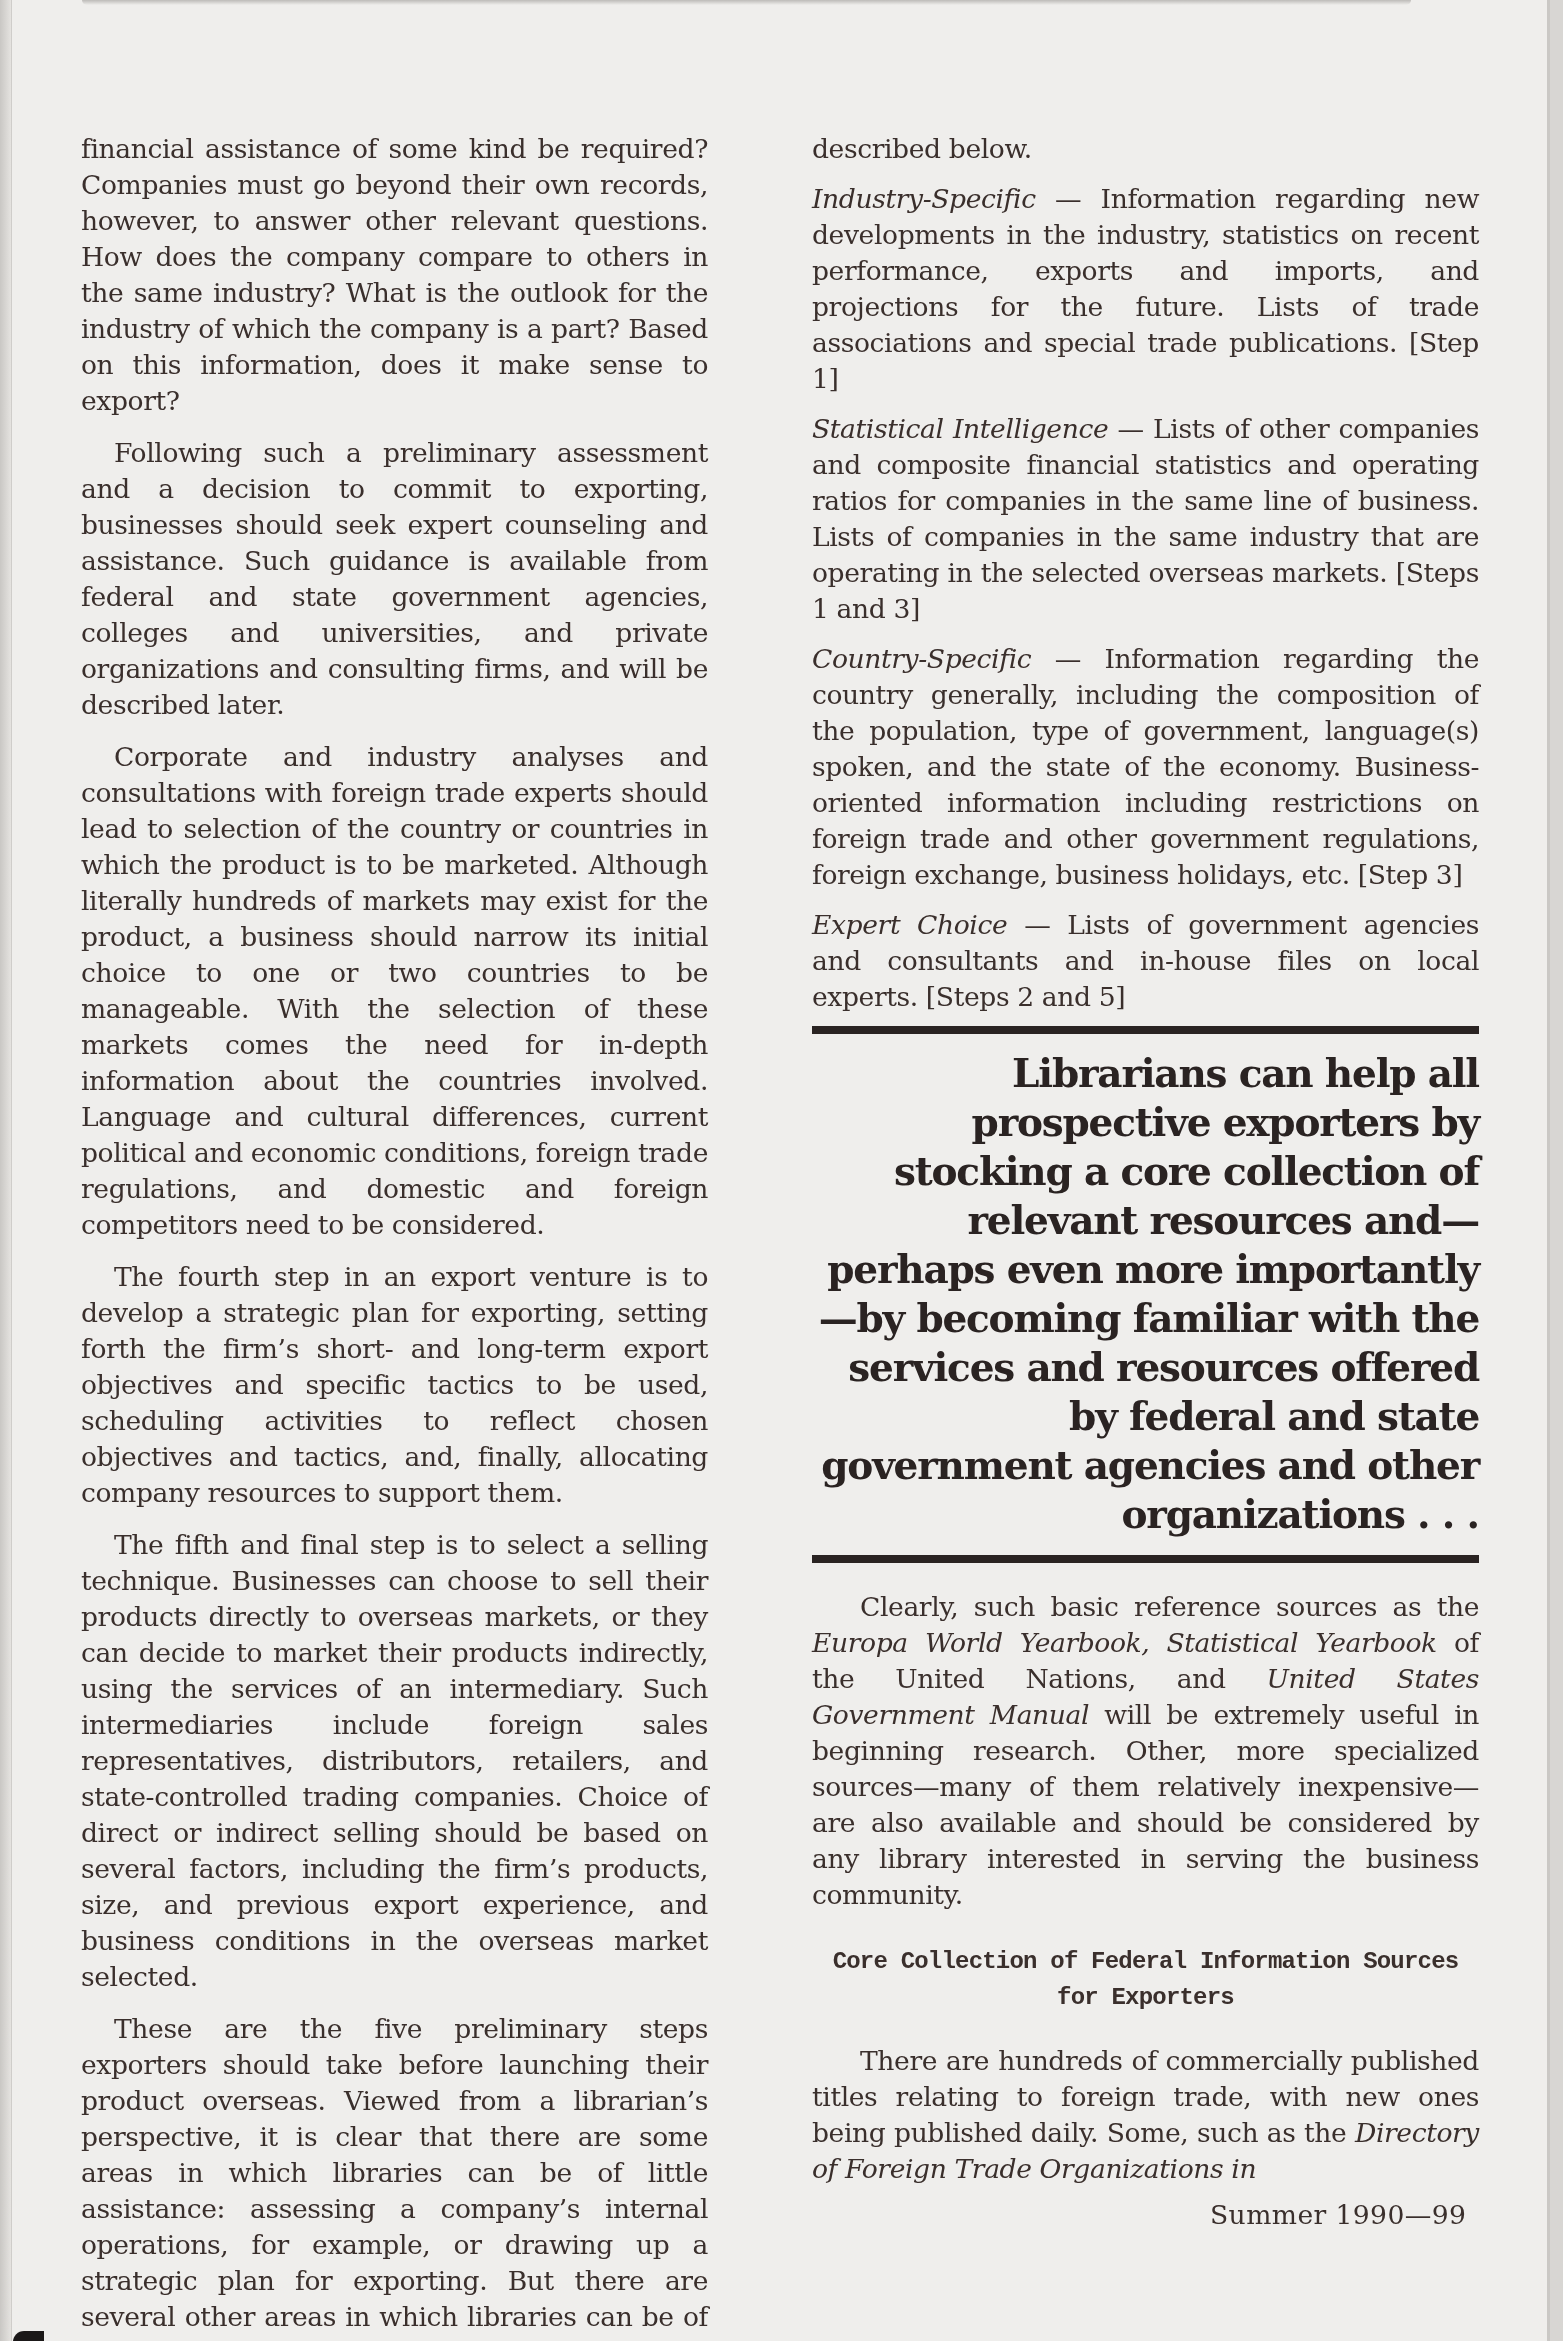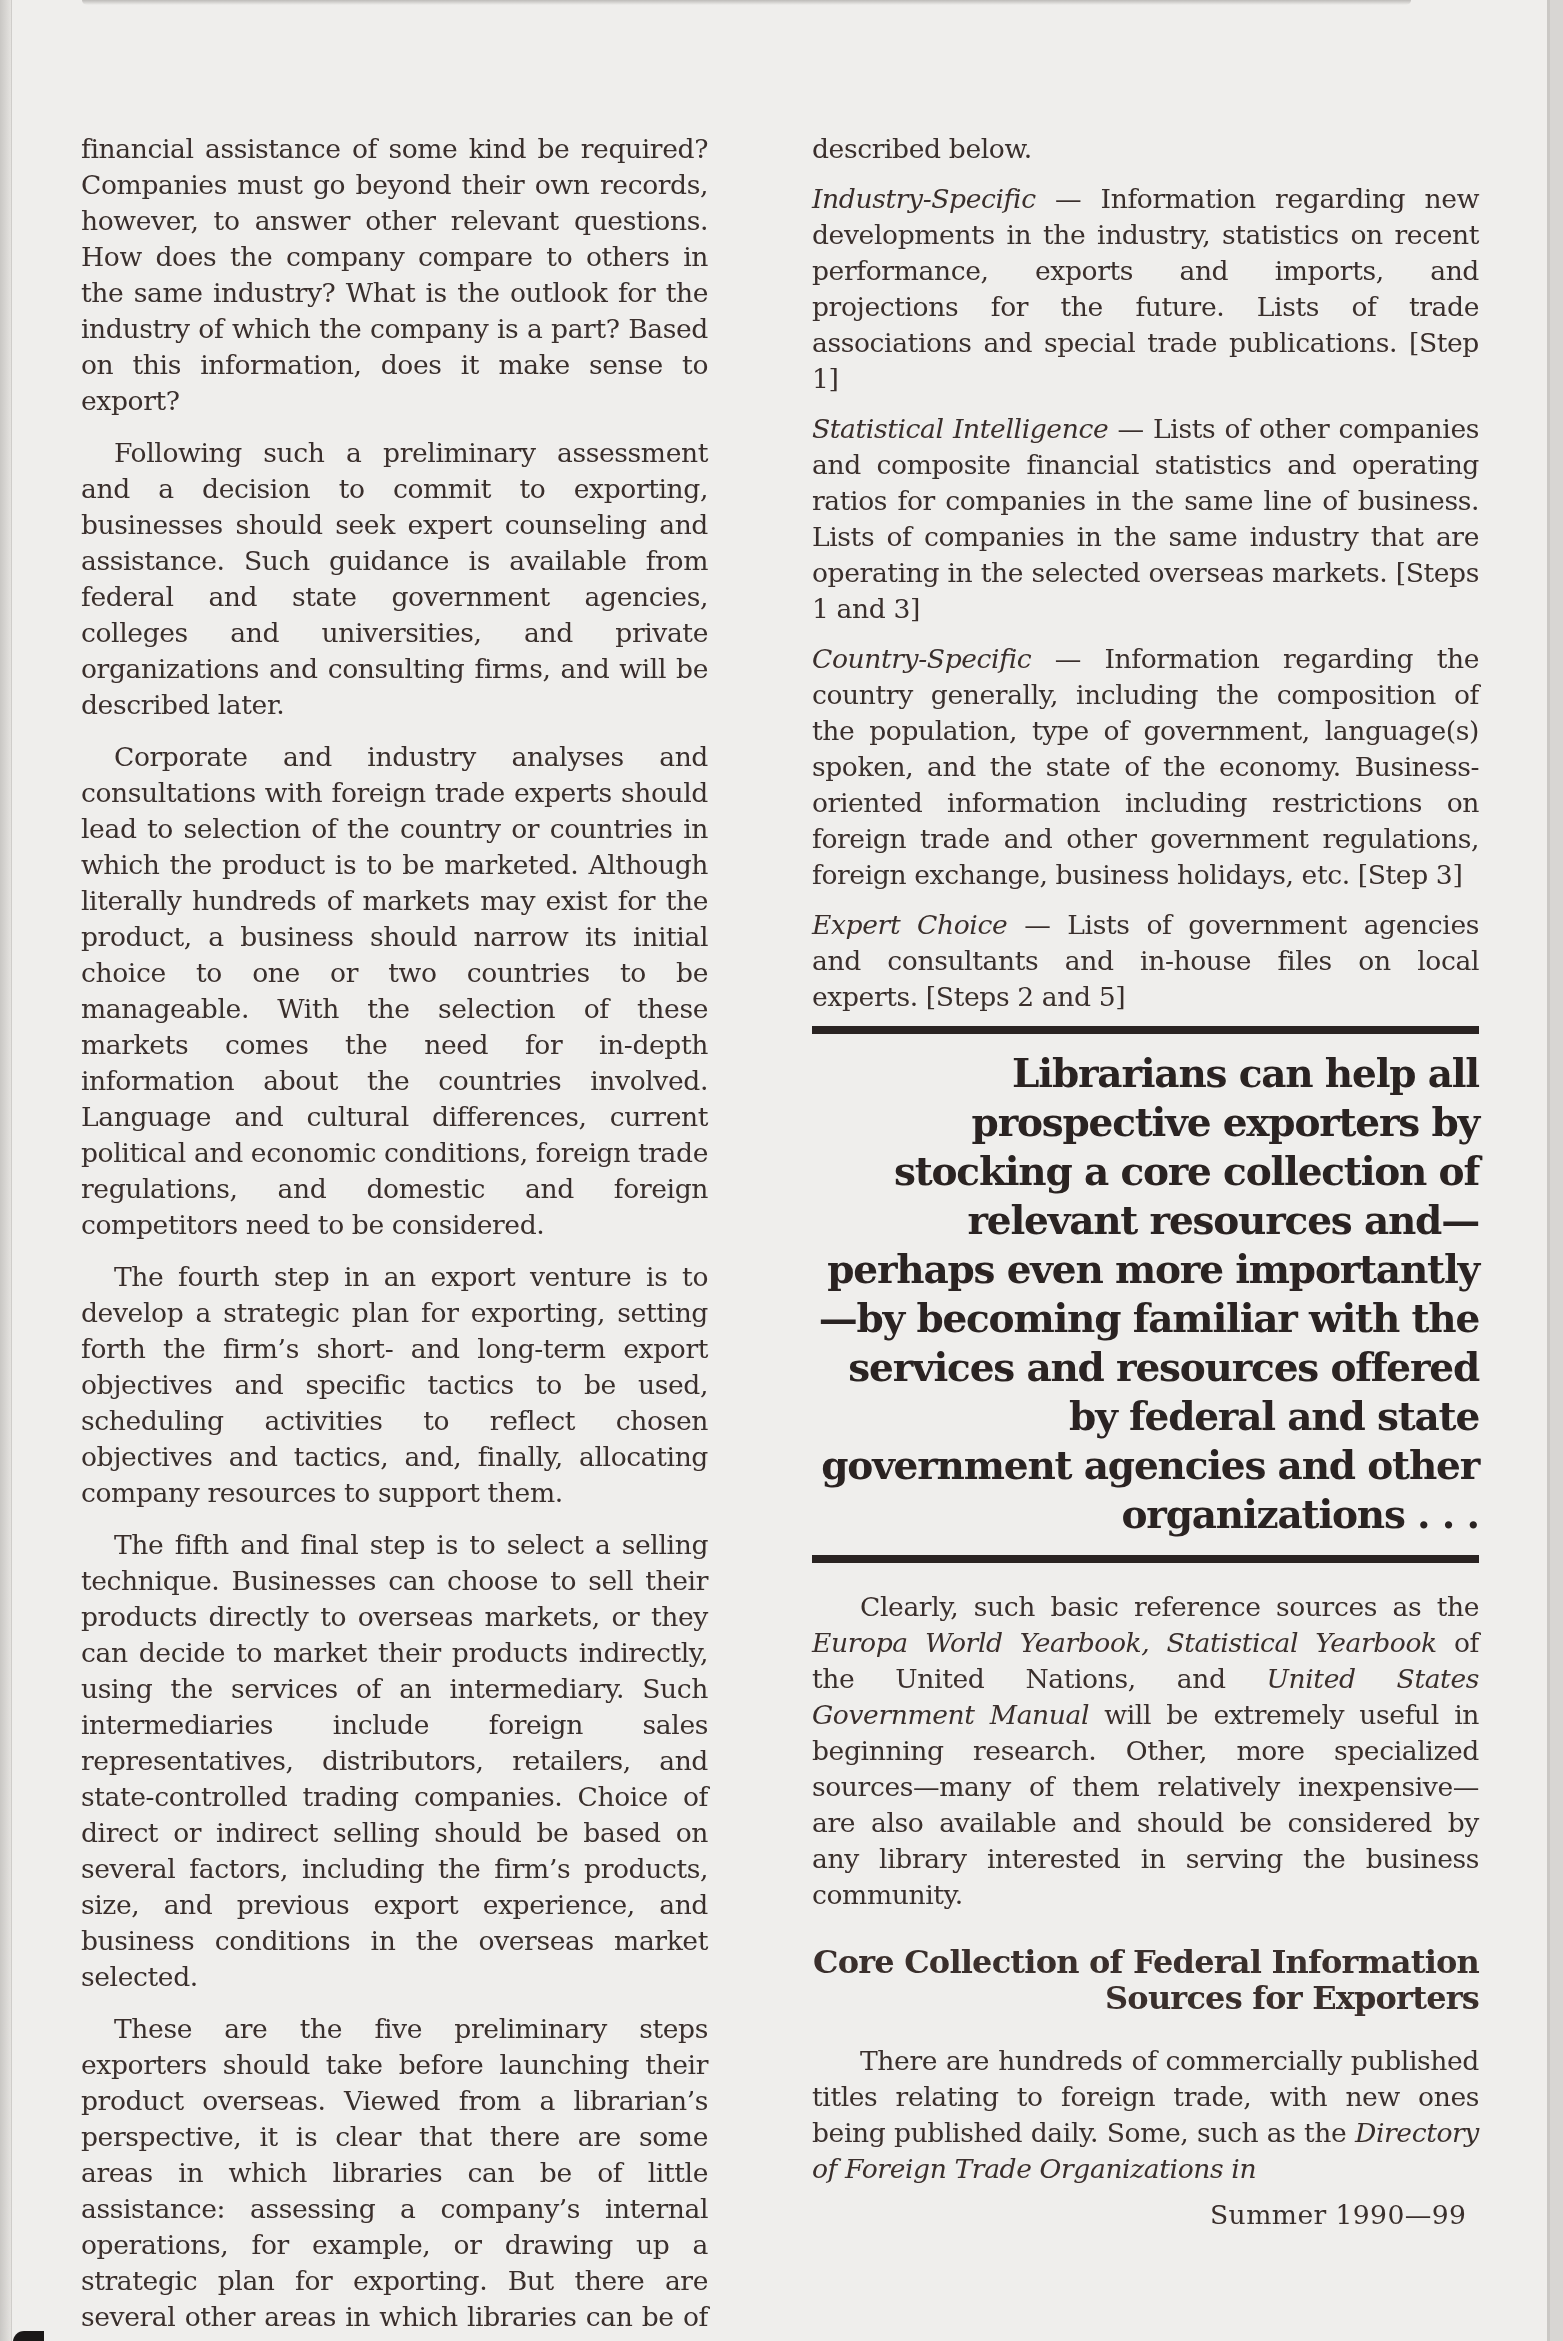--- a/index.html
+++ b/index.html
@@ -46,23 +46,24 @@
     height: 7.8px; background: #2a2322; margin: 11px 0 15.6px 0;
   }
   .pullquote {
     font-family: "DejaVu Serif", "Liberation Serif", serif;
     font-weight: bold; font-size: 39px; line-height: 49px;
     letter-spacing: -1.2px; color: #2a2322;
     text-align: right; margin: 0;
   }
   .body-indent { text-indent: 48px; }
   .subhead {
-    font-weight: bold; font-size: 32px; line-height: 36px;
-    text-align: right; margin: 31px 0 26.6px 0 !important;
+    font-weight: bold; font-size: 24px; line-height: 36px;
+    text-align: center; margin: 31px 0 26.6px 0 !important;
     letter-spacing: -0.8px;
+    font-family: Liberation Mono, monospace;
   }
   .italic { font-style: italic; }
   .folio {
     position: absolute; left: 1210px; top: 2199px;
     font-size: 26.6px; letter-spacing: 0.4px; color: #3a2f2c;
   }
 </style>
 </head>
 <body>
 

